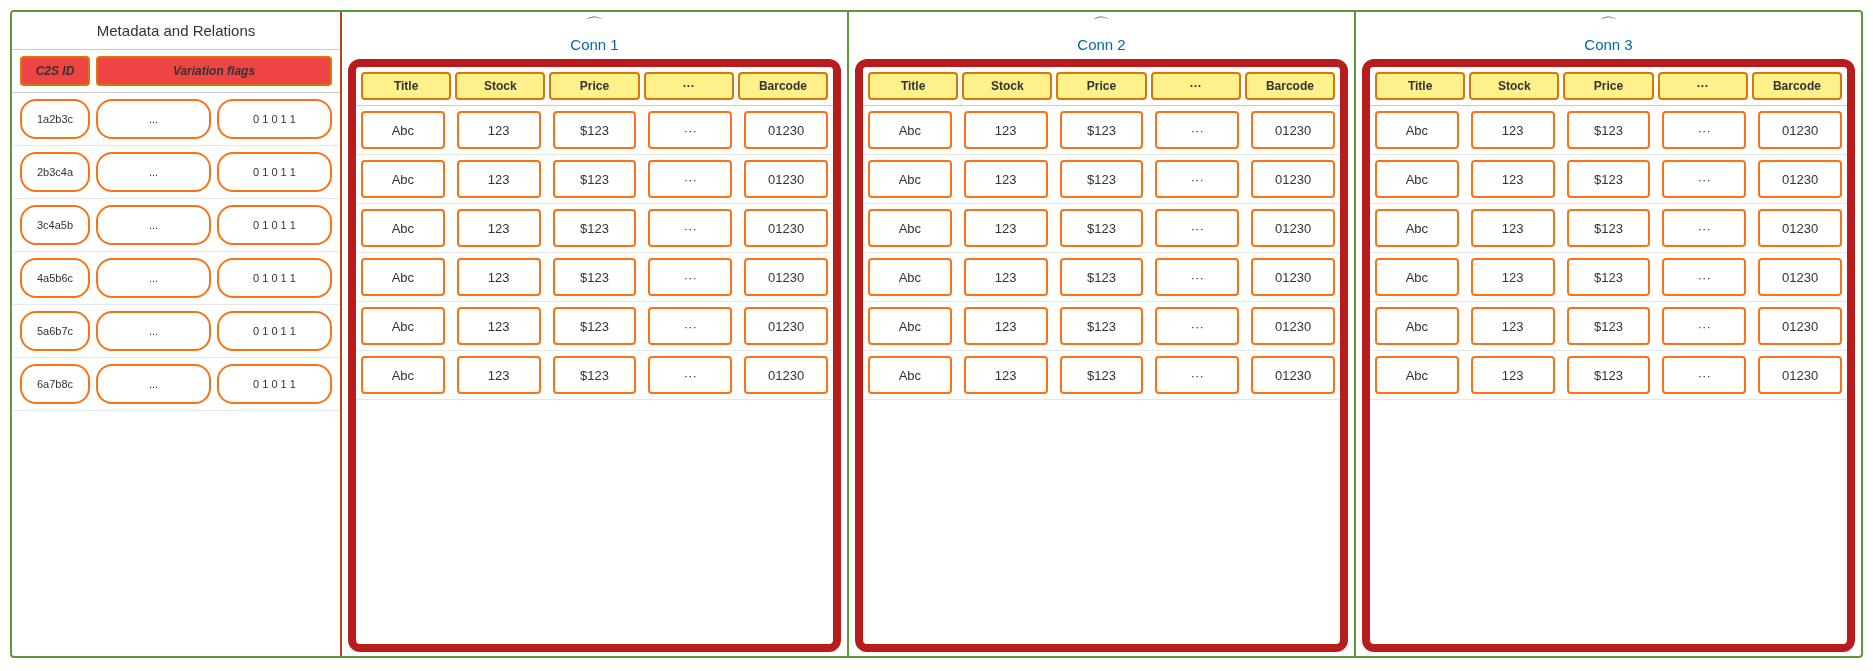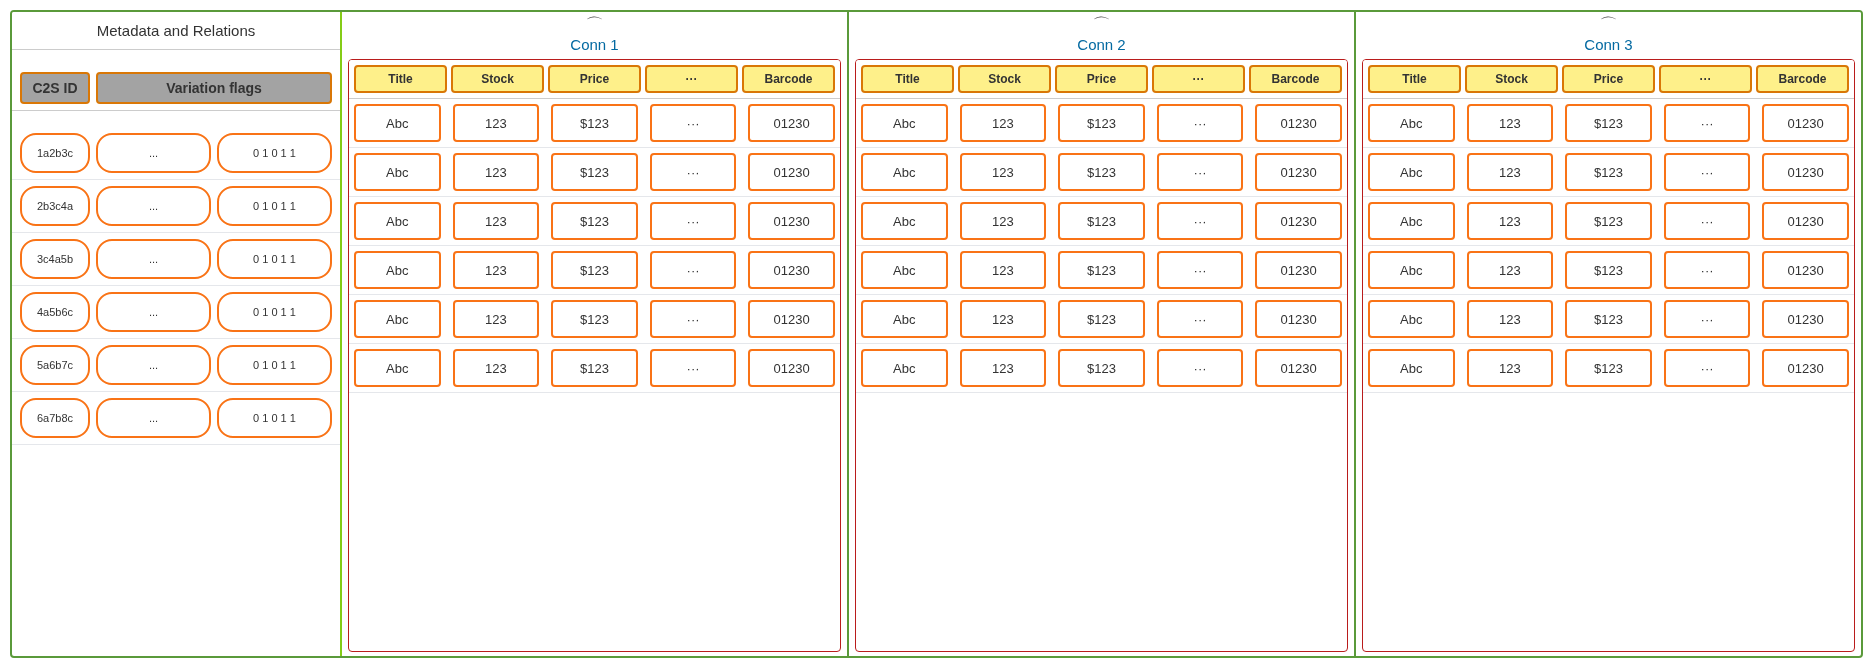--- a/index.html
+++ b/index.html
@@ -16,56 +16,56 @@
     .main-container {
       display: flex;
       border: 2px solid #5a9a3a;
       border-radius: 4px;
       overflow: hidden;
       height: 648px;
     }
 
     
     .metadata-section {
-      border-right: 2px solid #84cc16;
+      border-right: 2px solid #c2410c;
       display: flex;
       flex-direction: column;
       min-width: 330px;
       max-width: 330px;
-      gap: 16px;
     }
 
     .metadata-title {
       text-align: center;
       padding: 10px 4px;
       font-size: 15px;
       color: #333;
       background: #fff;
       border-bottom: 1px solid #ccc;
     }
 
     .metadata-header-row {
       display: flex;
       padding: 6px 8px;
       gap: 6px;
       background: #fff;
       border-bottom: 1px solid #ccc;
     }
 
     .header-cell-yellow {
-      background: #a3a3a3;
+      background: #ef4444;
       border: 2px solid #d97706;
       border-radius: 4px;
       text-align: center;
       padding: 6px 4px;
       font-weight: bold;
-      font-size: 14px;
+      font-size: 12px;
       display: flex;
       align-items: center;
       justify-content: center;
+      font-style: italic;
     }
 
     .header-c2s { flex: 0 0 70px; }
     .header-var { flex: 1; }
     .header-exist { flex: 1; }
 
     .metadata-rows {
       flex: 1;
       overflow: hidden;
     }
@@ -127,22 +127,22 @@
     }
 
     .conn-title {
       font-size: 15px;
       color: #0369a1;
       text-align: center;
       padding: 2px 0 4px 0;
     }
 
     .conn-inner {
-      border: 1px solid #b91c1c;
-      border-radius: 4px;
+      border: 8px solid #b91c1c;
+      border-radius: 12px;
       margin: 0 6px 4px 6px;
       flex: 1;
       display: flex;
       flex-direction: column;
       overflow: hidden;
     }
 
     .conn-header-row {
       display: flex;
       padding: 5px 5px;

